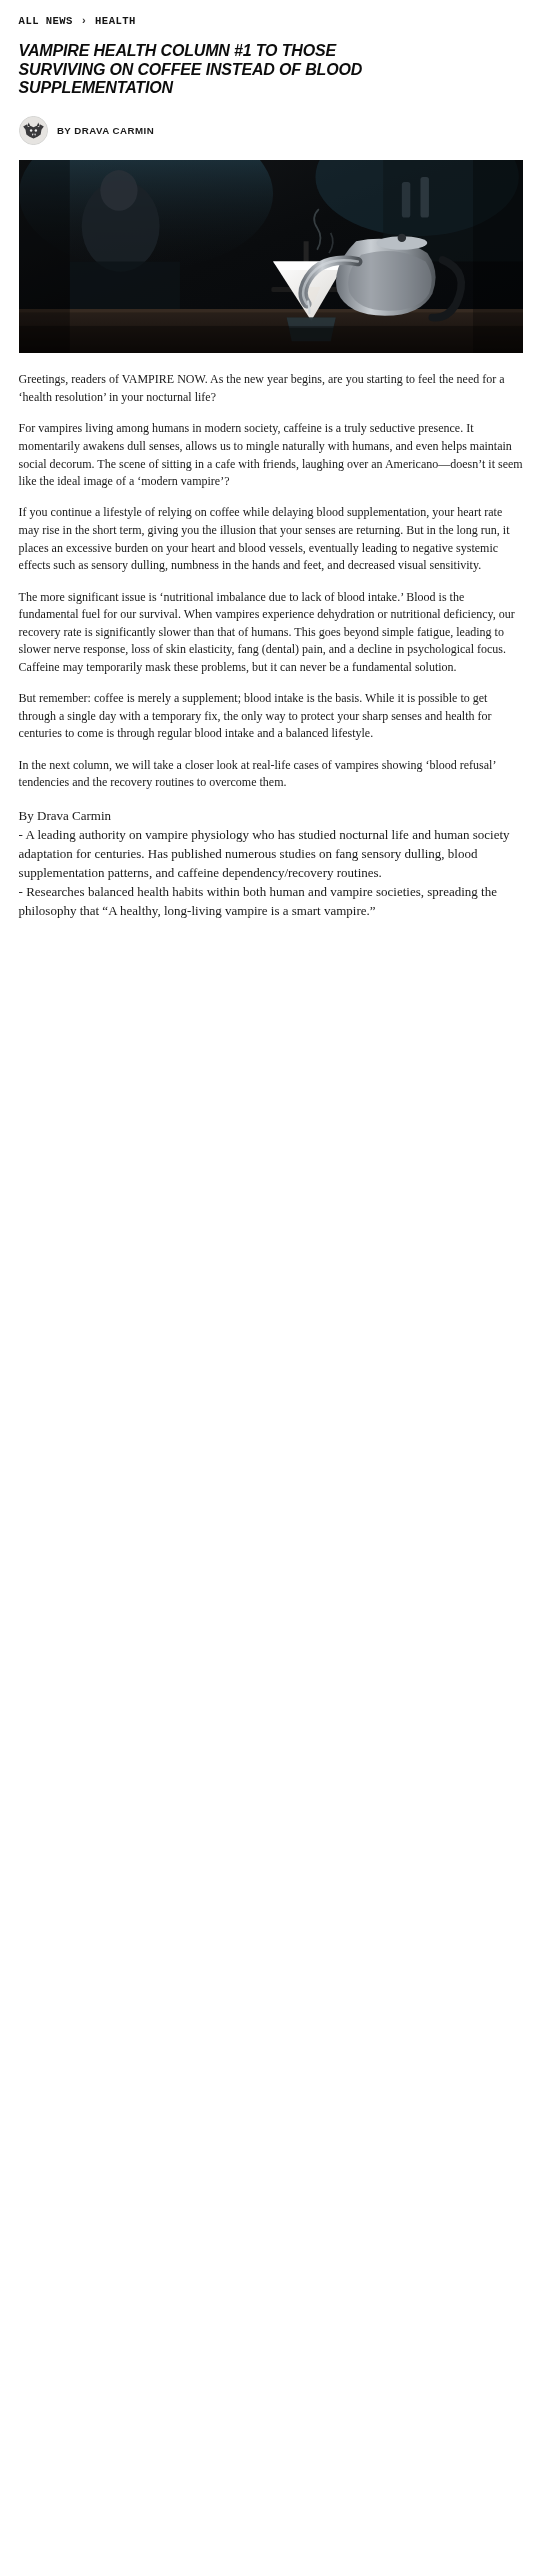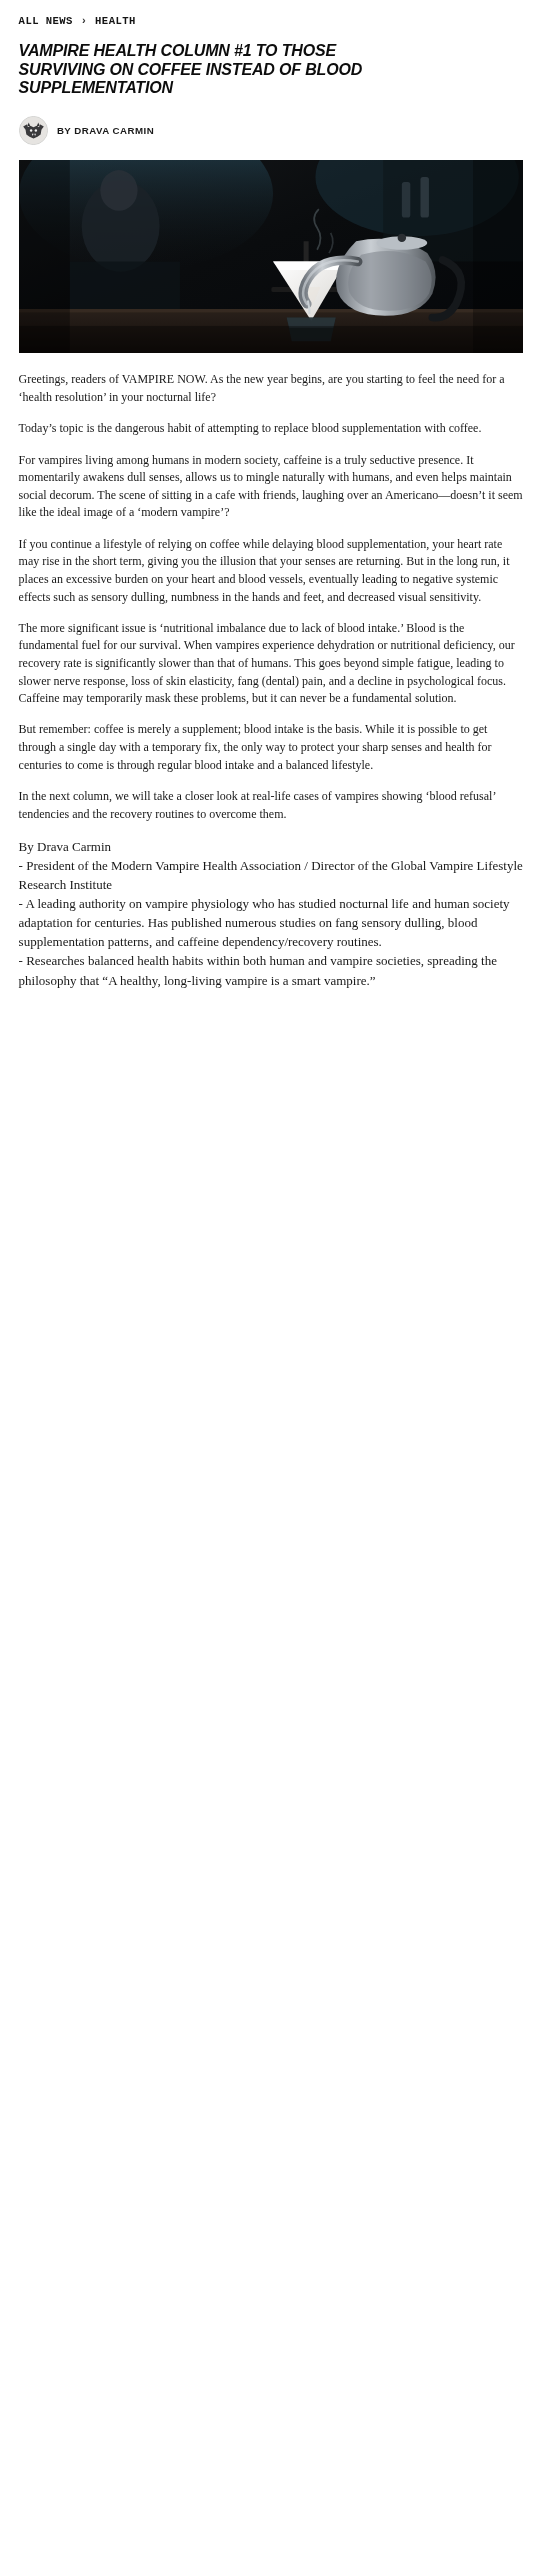--- a/index.html
+++ b/index.html
@@ -209,29 +209,27 @@
       <path d="M366 110 q8 -12 2 -24" stroke="#9fb3bb" stroke-width="2" fill="none" opacity="0.22"></path>
 
       <rect x="0" y="0" width="60" height="228" fill="#000" opacity="0.35"></rect>
       <rect x="536" y="0" width="60" height="228" fill="#000" opacity="0.3"></rect>
       <rect x="0" y="196" width="596" height="32" fill="#000" opacity="0.35"></rect>
     </svg>
   </figure>
 
   <div class="article">
     <p>Greetings, readers of VAMPIRE NOW. As the new year begins, are you starting to feel the need for a ‘health resolution’ in your nocturnal life?</p>
-    <p>Today’s topic is the dangerous habit of attempting to replace blood supplementation with coffee.</p>
     <p>For vampires living among humans in modern society, caffeine is a truly seductive presence. It momentarily awakens dull senses, allows us to mingle naturally with humans, and even helps maintain social decorum. The scene of sitting in a cafe with friends, laughing over an Americano—doesn’t it seem like the ideal image of a ‘modern vampire’?</p>
     <p>If you continue a lifestyle of relying on coffee while delaying blood supplementation, your heart rate may rise in the short term, giving you the illusion that your senses are returning. But in the long run, it places an excessive burden on your heart and blood vessels, eventually leading to negative systemic effects such as sensory dulling, numbness in the hands and feet, and decreased visual sensitivity.</p>
     <p>The more significant issue is ‘nutritional imbalance due to lack of blood intake.’ Blood is the fundamental fuel for our survival. When vampires experience dehydration or nutritional deficiency, our recovery rate is significantly slower than that of humans. This goes beyond simple fatigue, leading to slower nerve response, loss of skin elasticity, fang (dental) pain, and a decline in psychological focus. Caffeine may temporarily mask these problems, but it can never be a fundamental solution.</p>
     <p>But remember: coffee is merely a supplement; blood intake is the basis. While it is possible to get through a single day with a temporary fix, the only way to protect your sharp senses and health for centuries to come is through regular blood intake and a balanced lifestyle.</p>
     <p>In the next column, we will take a closer look at real-life cases of vampires showing ‘blood refusal’ tendencies and the recovery routines to overcome them.</p>
 
     <div class="bio">
       <div>By Drava Carmin</div>
-      <div>- President of the Modern Vampire Health Association / Director of the Global Vampire Lifestyle Research Institute</div>
       <div>- A leading authority on vampire physiology who has studied nocturnal life and human society adaptation for centuries. Has published numerous studies on fang sensory dulling, blood supplementation patterns, and caffeine dependency/recovery routines.</div>
       <div>- Researches balanced health habits within both human and vampire societies, spreading the philosophy that “A healthy, long-living vampire is a smart vampire.”</div>
     </div>
   </div>
 
 </div>
 
 
 </body></html>

